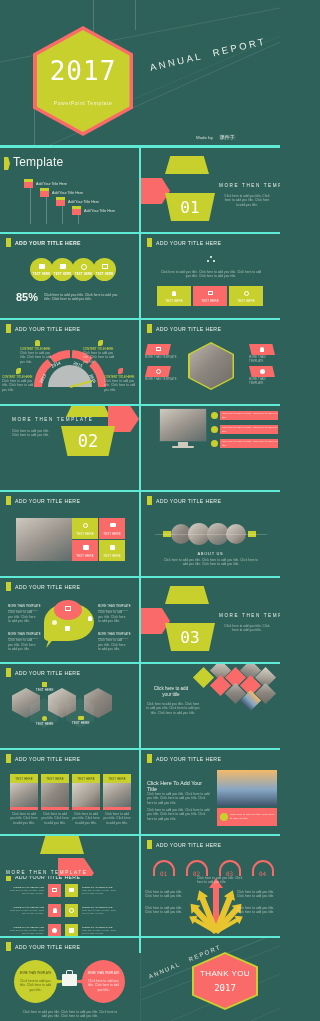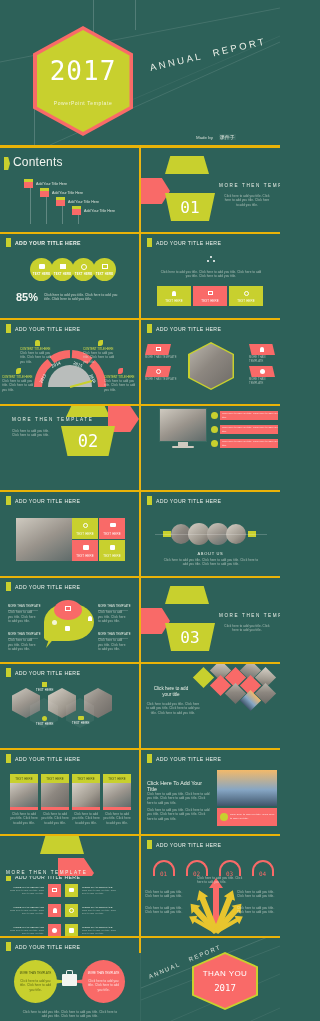--- a/index.html
+++ b/index.html
@@ -2,21 +2,21 @@
 <html><head>
 <meta charset="utf-8">
 <style>
   * { margin:0; padding:0; box-sizing:border-box; }
   html,body { width:280px; height:1021px; overflow:hidden; }
   body {
     background:#2d6159;
     font-family:"Liberation Sans", sans-serif;
     color:#e8eee9;
   }
-  #page { position:relative; width:280px; height:953px; background:#eab308; }
+  #page { position:relative; width:280px; height:953px; background:#5eead4; }
 
   
   .slide { position:absolute; overflow:hidden; background:#2d6159; }
   .slide.left  { left:0;   width:139px; }
   .slide.right { left:141px; width:139px; }
 
   
   .vsep { position:absolute; left:139.5px; top:145px; width:1px; height:876px; background:rgba(255,255,255,.05); }
 
   
@@ -70,21 +70,21 @@
     <div style="position:absolute;left:196px;top:134px;display:flex;align-items:center;gap:6px;">
       <span style="font-size:4.4px;color:rgba(235,240,232,.85);">Made by</span>
       <span style="font-size:5px;color:#e6ebe3;background:rgba(255,255,255,.05);padding:0 1px;">课件子</span>
     </div>
   </div>
 
   <div class="vsep"></div>
 
   <div class="slide left" style="top:148px;height:84px;">
     <div style="position:absolute;left:4px;top:9px;width:6px;height:13px;background:#c8d02e;clip-path:polygon(0 0,70% 0,100% 50%,70% 100%,0 100%);"></div>
-    <div style="position:absolute;left:13px;top:7px;font-size:12px;letter-spacing:.2px;color:#f2f5f0;">Contents</div>
+    <div style="position:absolute;left:13px;top:7px;font-size:12px;letter-spacing:.2px;color:#f2f5f0;">Template</div>
 
     <div class="line" style="left:30px;top:38px;width:.7px;height:38px;background:rgba(255,255,255,.25);"></div>
     <div class="line" style="left:46px;top:47px;width:.7px;height:29px;background:rgba(255,255,255,.25);"></div>
     <div class="line" style="left:62px;top:56px;width:.7px;height:20px;background:rgba(255,255,255,.25);"></div>
     <div class="line" style="left:78px;top:65px;width:.7px;height:11px;background:rgba(255,255,255,.25);"></div>
 
     <div style="position:absolute;left:24px;top:31px;display:flex;align-items:center;gap:3px;">
       <span style="width:9px;height:9px;background:#f96a68;border-top:3px solid #c8d02e;display:inline-block;"></span>
       <span style="font-size:3.6px;color:#dfe5dd;">Add Your Title Here</span>
     </div>
@@ -618,17 +618,17 @@
   <div class="slide right" style="top:938px;height:83px;">
     <svg style="position:absolute;left:0;top:0;" width="139" height="83">
       <line x1="0" y1="50" x2="139" y2="-6" stroke="rgba(255,255,255,.18)" stroke-width="0.7"></line>
       <line x1="0" y1="62" x2="139" y2="8" stroke="rgba(255,255,255,.14)" stroke-width="0.6"></line>
       <line x1="30" y1="83" x2="139" y2="36" stroke="rgba(255,255,255,.12)" stroke-width="0.6"></line>
       <line x1="110" y1="83" x2="139" y2="70" stroke="rgba(255,255,255,.12)" stroke-width="0.6"></line>
     </svg>
     <div style="position:absolute;left:8px;top:36px;font-size:6px;letter-spacing:1.6px;color:#dfe5dd;transform:rotate(-23deg);transform-origin:left center;white-space:pre;">ANNUAL   REPORT</div>
     <div class="hexv" style="position:absolute;left:51px;top:14px;width:66px;height:58px;background:#c8d02e;"></div>
     <div class="hexv" style="position:absolute;left:53px;top:16px;width:62px;height:54px;background:#f96a68;"></div>
-    <div style="position:absolute;left:53px;top:31px;width:62px;text-align:center;font-size:8px;letter-spacing:.4px;color:#fff;">THAN YOU</div>
+    <div style="position:absolute;left:53px;top:31px;width:62px;text-align:center;font-size:8px;letter-spacing:.4px;color:#fff;">THANK YOU</div>
     <div class="num" style="position:absolute;left:53px;top:45px;width:62px;text-align:center;font-size:9px;color:#fff;">2017</div>
   </div>
 
 </div>
 
 </body></html>

